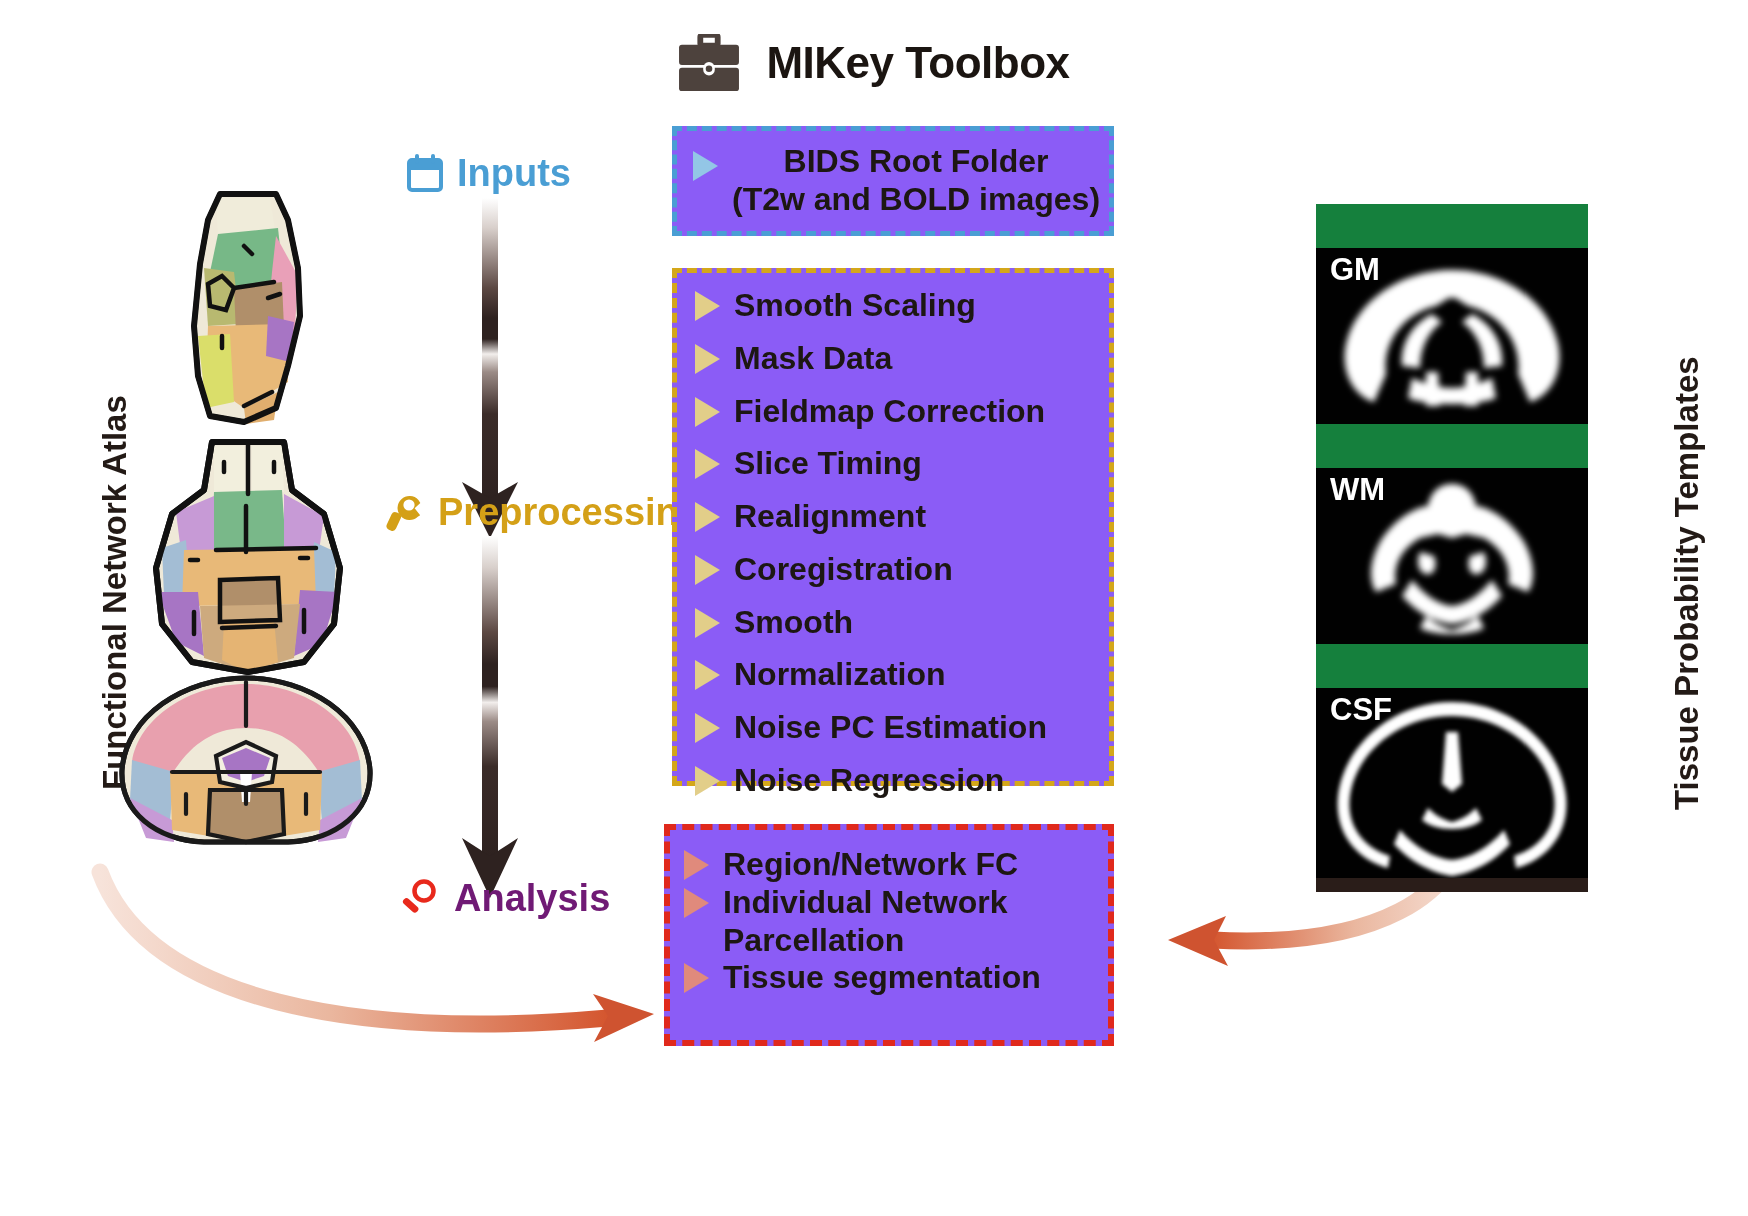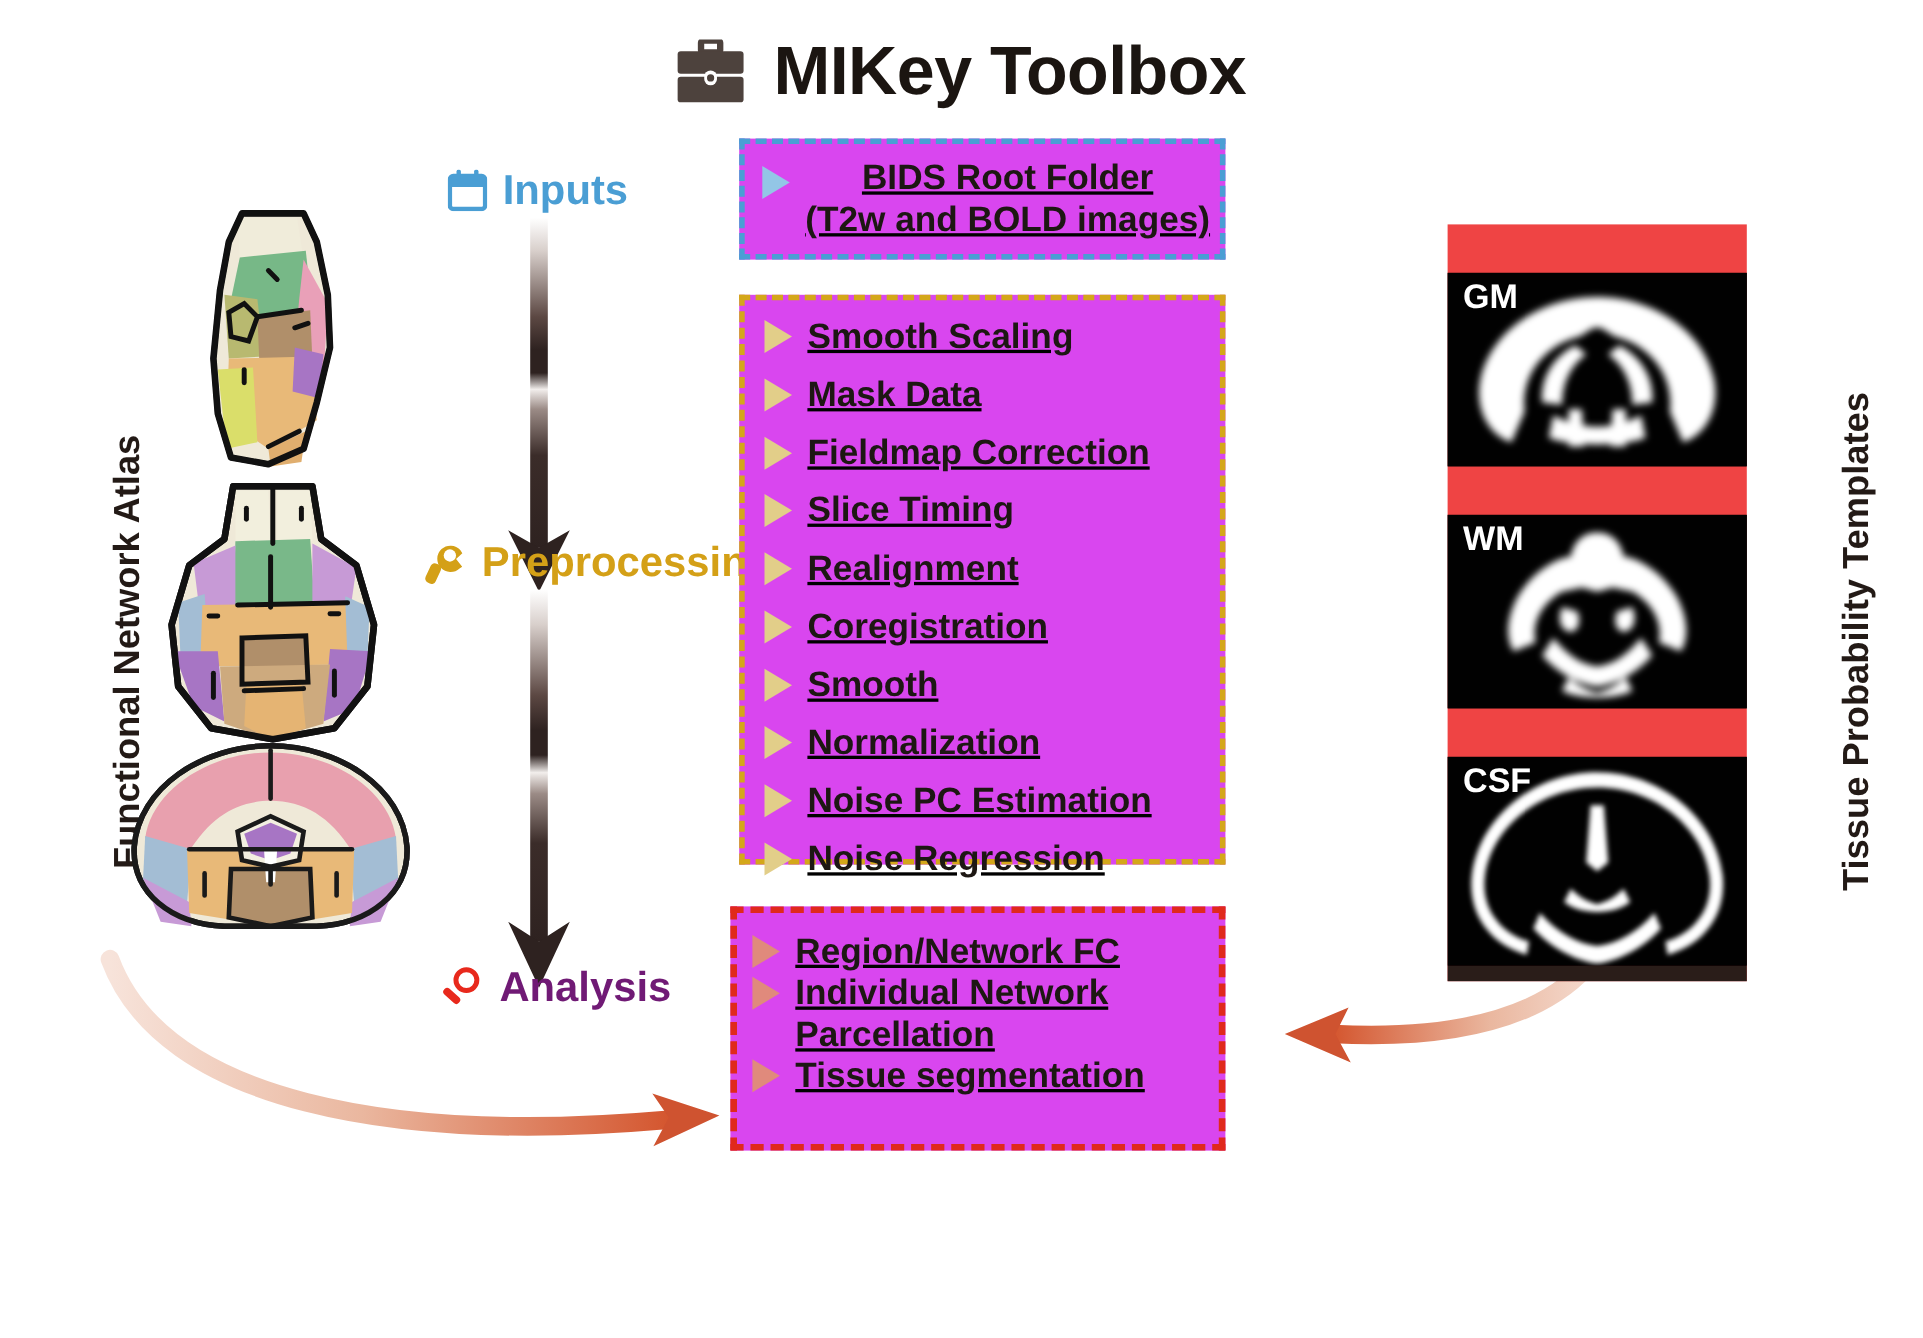--- a/index.html
+++ b/index.html
@@ -22,21 +22,21 @@
     position: absolute;
     left: 0; top: 34px;
     width: 1748px;
     display: flex;
     align-items: center;
     justify-content: center;
     gap: 26px;
   }
   #briefcase-icon { width: 62px; height: 58px; display: block; }
   #app-title {
-    font-size: 62px;
+    font-size: 44px;
     font-weight: bold;
     color: #1b1511;
     letter-spacing: -0.5px;
     line-height: 1;
     white-space: nowrap;
   }
 
   
   .side-label {
     position: absolute;
@@ -85,22 +85,21 @@
     width: 72px; height: 730px;
   }
 
   
   #curve-left  { position: absolute; left: 88px; top: 862px; width: 640px; height: 200px; }
   #curve-right { position: absolute; left: 1128px; top: 792px; width: 360px; height: 192px; }
 
   
   .dashed-box {
     position: absolute;
-    background: #d946ef;
-    text-decoration: underline;
+    background: #8b5cf6;
   }
   #inputs-box {
     left: 672px; top: 126px;
     width: 442px; height: 110px;
     border: 5px dashed #4a9ed4;
   }
   #preprocessing-box {
     left: 672px; top: 268px;
     width: 442px; height: 518px;
     border: 5px dashed #d4a71a;
@@ -159,21 +158,21 @@
     display: flex;
     flex-direction: column;
     gap: 0;
   }
 
   
   #tpm-stack {
     position: absolute;
     left: 1316px; top: 204px;
     width: 272px;
-    background: #ef4444;
+    background: #15803d;
     padding: 0;
   }
   .tpm-panel { position: relative; }
   .tpm-caption {
     position: absolute;
     left: 14px; top: 6px;
     font-size: 31px;
     font-weight: bold;
     color: #ffffff;
     z-index: 3;

